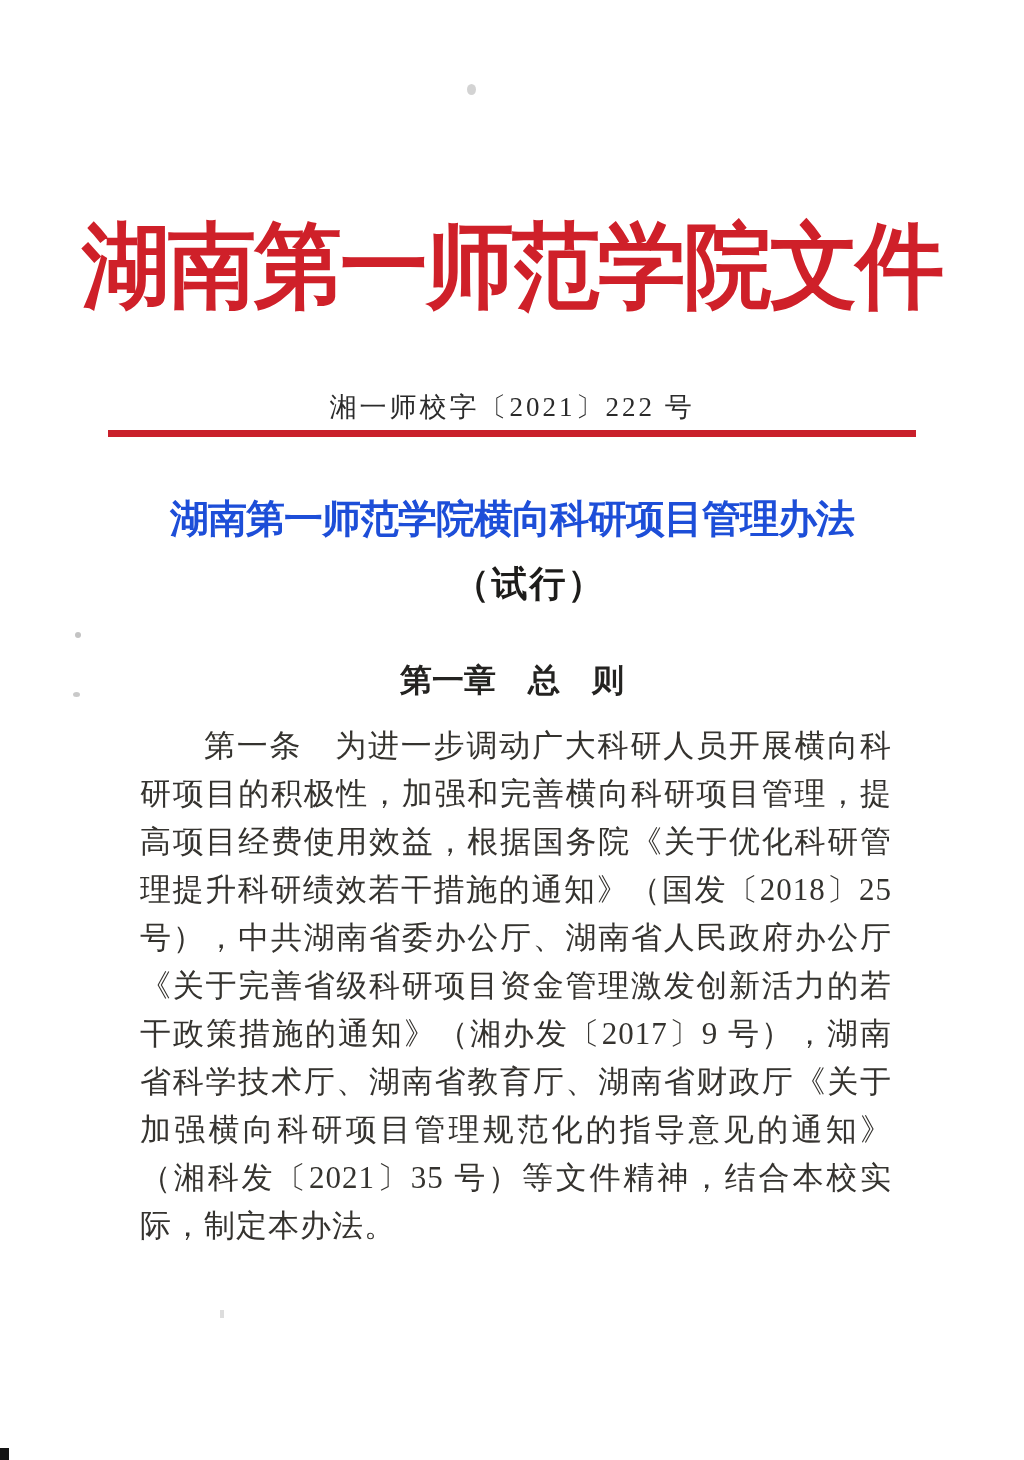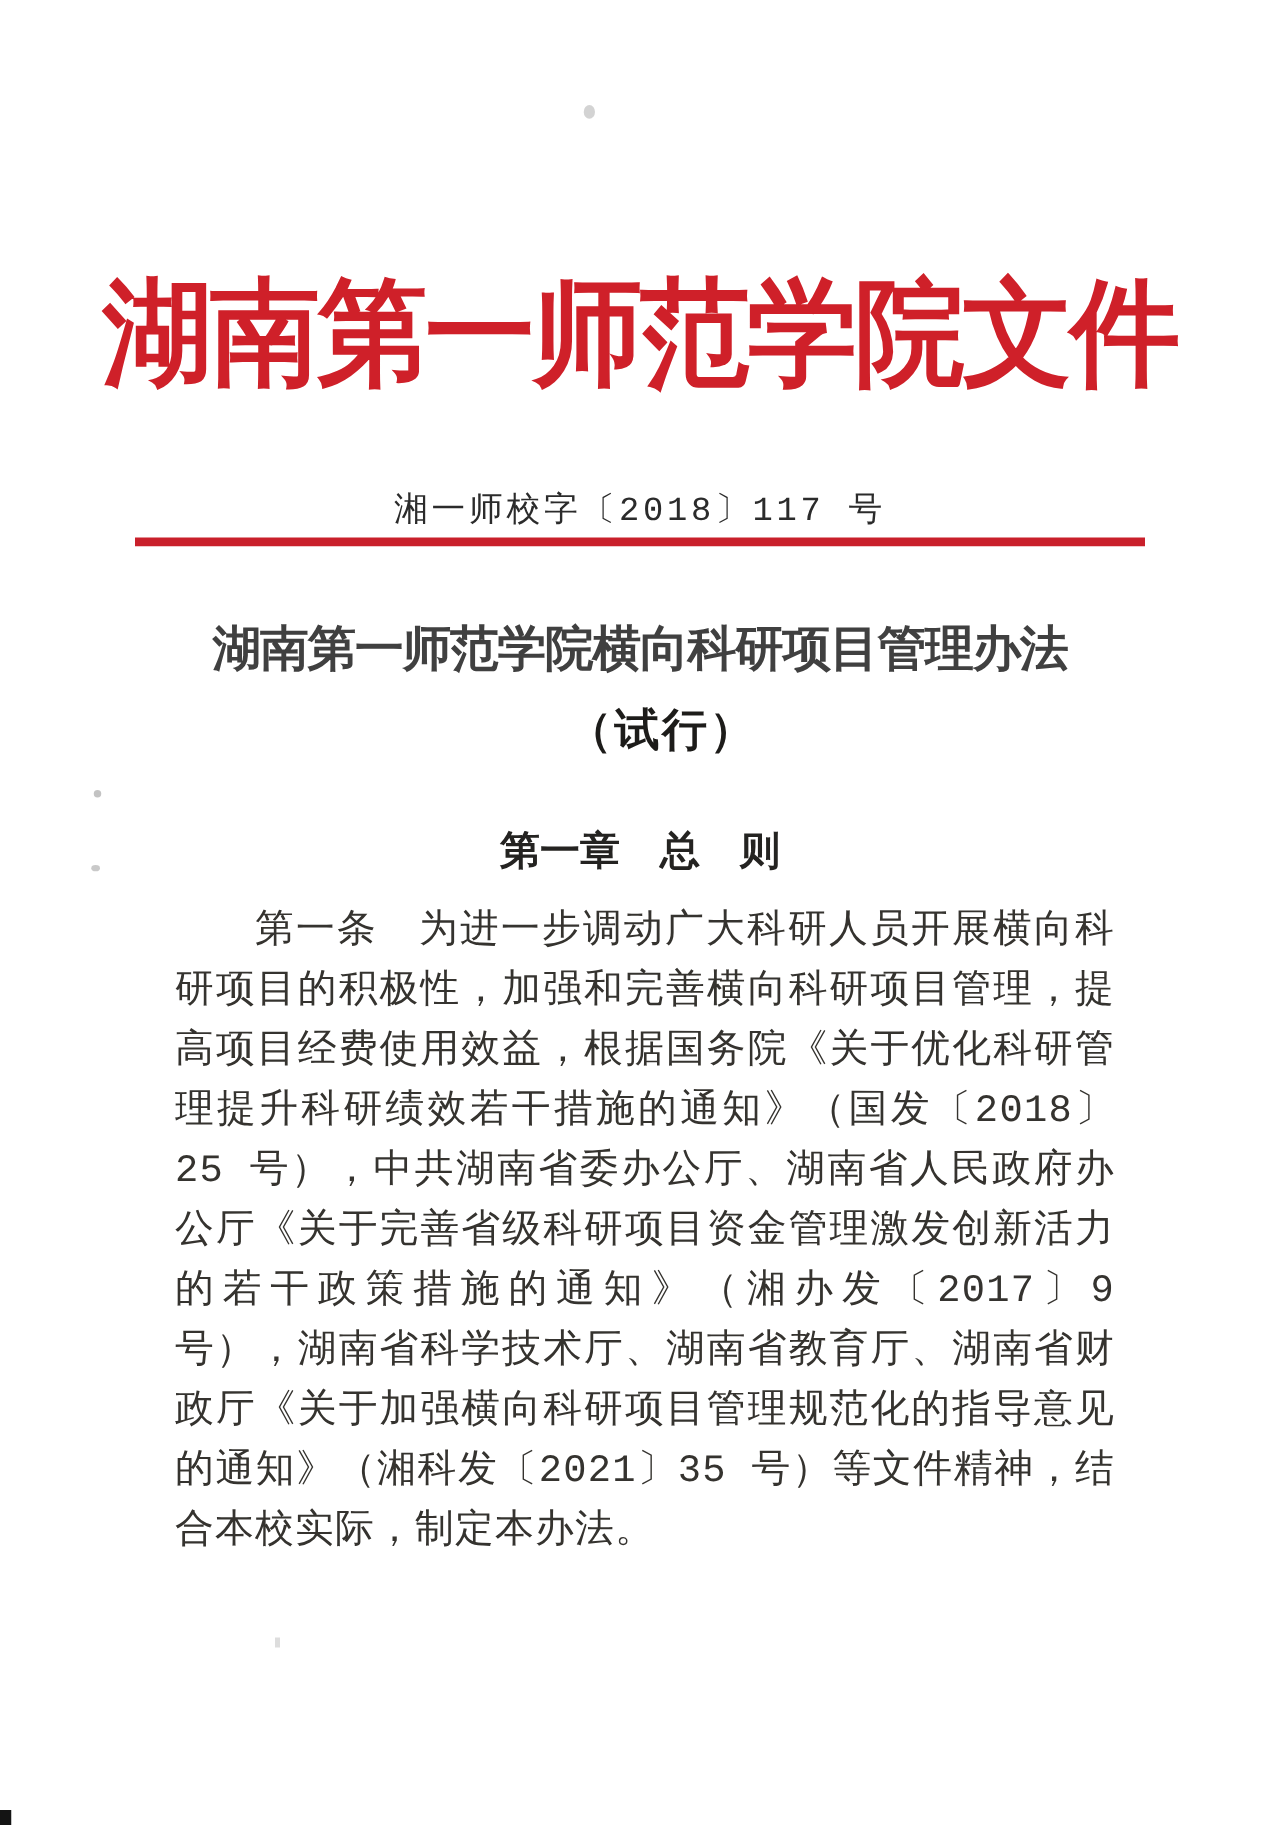--- a/index.html
+++ b/index.html
@@ -9,21 +9,20 @@
     height: 1460px;
     position: relative;
     overflow: hidden;
     font-family: "Liberation Serif", "DejaVu Serif", serif;
     background: #ffffff;
   }
   .page {
     position: absolute;
     inset: 0;
     background: #ffffff;
-    font-family: Liberation Mono, monospace;
   }
   
   .masthead {
     position: absolute;
     top: 204px;
     left: 0;
     width: 100%;
     text-align: center;
     font-size: 88px;
     font-weight: bold;
@@ -56,21 +55,21 @@
   }
   
   .doc-title {
     position: absolute;
     top: 492px;
     left: 0;
     width: 100%;
     text-align: center;
     font-size: 39px;
     font-weight: bold;
-    color: #404040;
+    color: #1d4ed8;
     letter-spacing: -1px;
     white-space: nowrap;
   }
   .doc-subtitle {
     position: absolute;
     top: 560px;
     left: 0;
     width: 100%;
     text-align: center;
     font-size: 36px;
@@ -132,21 +131,21 @@
     background: #cfcfcf; opacity: .7;
   }
 </style>
 </head>
 <body>
 
 <div class="page">
 
   <div class="masthead">湖南第一师范学院文件</div>
 
-  <div class="doc-number">湘一师校字〔2018〕117 号</div>
+  <div class="doc-number">湘一师校字〔2021〕222 号</div>
 
   <div class="red-rule"></div>
 
   <div class="doc-title">湖南第一师范学院横向科研项目管理办法</div>
 
   <div class="doc-subtitle">（试行）</div>
 
   <div class="chapter-heading">第一章　总　则</div>
 
   <div class="body-text">

